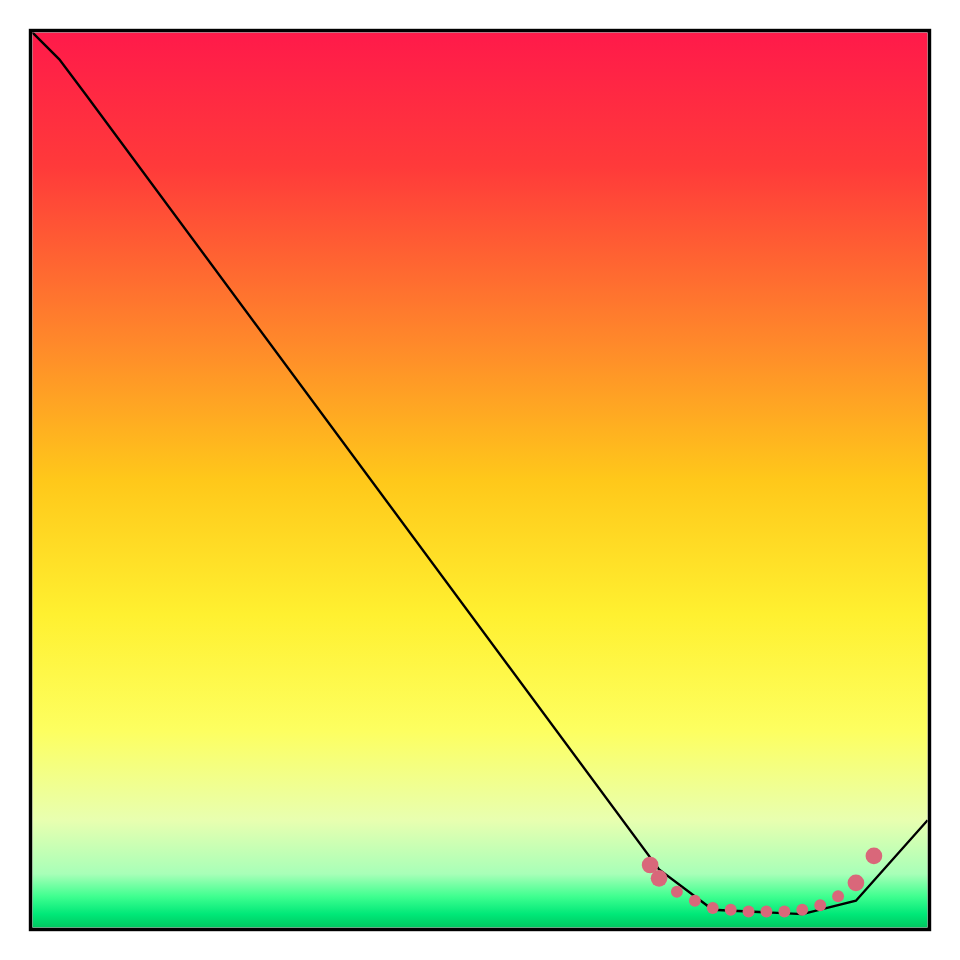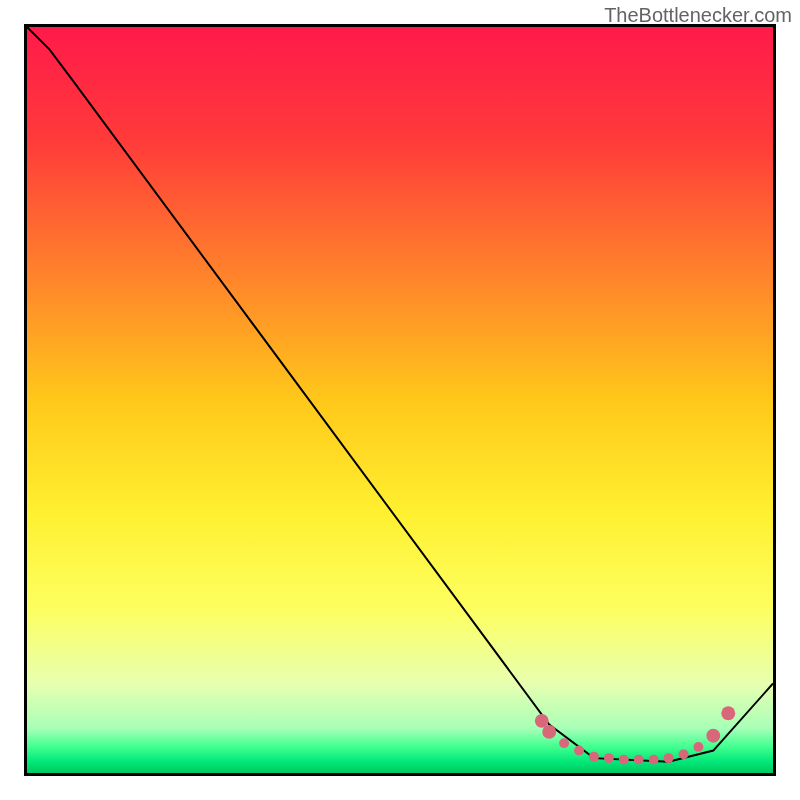--- a/index.html
+++ b/index.html
@@ -7,21 +7,20 @@
     .chart-container { width: 800px; height: 800px; position: relative; }
     .watermark { position: absolute; top: 4px; right: 8px; font-size: 20px; color: #636363; font-weight: normal; z-index: 10; }
     .plot-area { position: absolute; left: 24px; top: 24px; width: 752px; height: 752px; border: 3px solid #000; }
     .gradient-bg { position: absolute; left: 0; top: 0; width: 100%; height: 100%; }
     svg.overlay { position: absolute; left: 0; top: 0; width: 100%; height: 100%; }
   </style>
 </head>
 <body>
 
 <div class="chart-container">
-  <div class="watermark">TheBottlenecker.com</div>
   <div class="plot-area">
     <svg class="gradient-bg" viewBox="0 0 752 752" preserveAspectRatio="none">
       <defs>
         <linearGradient id="bg-grad" x1="0" y1="0" x2="0" y2="1">
             <stop offset="0%" stop-color="#ff1a4a"></stop>
             <stop offset="15%" stop-color="#ff3a3a"></stop>
             <stop offset="35%" stop-color="#ff8a2a"></stop>
             <stop offset="50%" stop-color="#ffc81a"></stop>
             <stop offset="65%" stop-color="#fff030"></stop>
             <stop offset="78%" stop-color="#fdff60"></stop>

